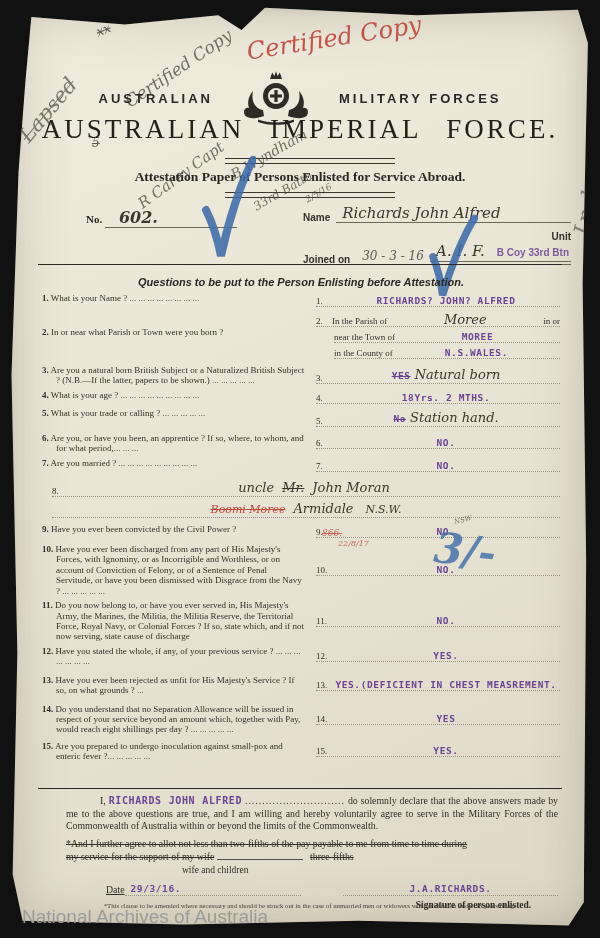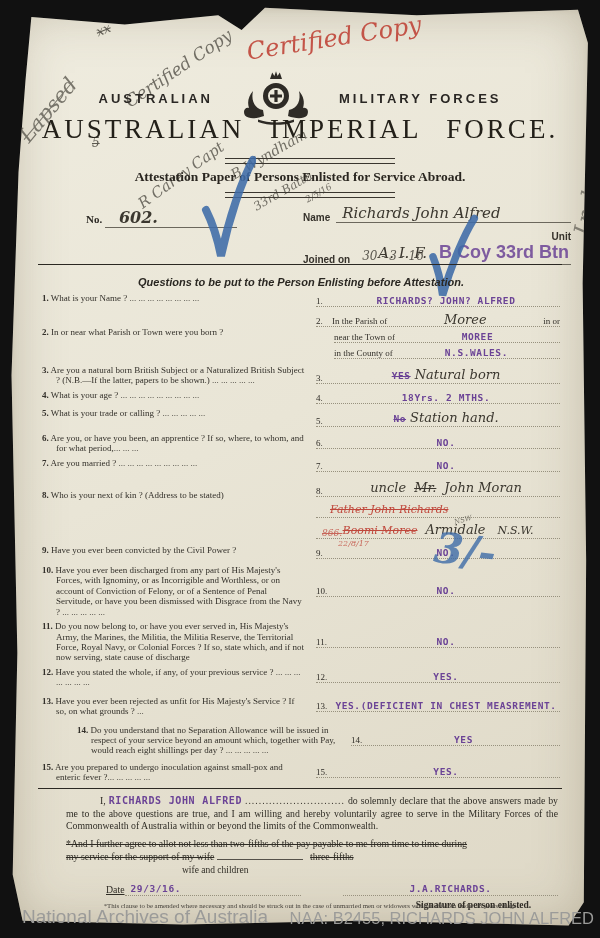--- a/index.html
+++ b/index.html
@@ -100,21 +100,21 @@
         <span class="no-val hand" style="font-size:16px;">602.</span>
       </div>
       <div class="rfield" style="top:4px;">
         <span class="rlabel">Name</span>
         <span class="rline hand" style="font-size:15px;">Richards John Alfred</span>
       </div>
       <div class="rfield" style="top:29px;flex-direction:column;">
         <span class="rlabel">Unit</span>
         <span class="rline">
           <span class="hand" style="font-size:15px;">A. I. F.</span>
-          <span style="font-family:'Liberation Sans',sans-serif;font-weight:bold;font-size:18px;color:var(--purple,#6b4396);opacity:.85;margin-left:8px;">B Coy 33rd Btn</span>
+          <span style="font-family:'Liberation Sans',sans-serif;font-weight:bold;font-size:10px;color:var(--purple,#6b4396);opacity:.85;margin-left:8px;">B Coy 33rd Btn</span>
         </span>
       </div>
       <div class="rfield" style="top:47px;">
         <span class="rlabel">Joined on</span>
         <span class="rline pencil" style="font-size:12px;">30 - 3 - 16</span>
       </div>
     </div>
 
     <svg class="bluetick" style="left:192px;top:148px;" width="56" height="112" viewBox="0 0 56 112">
       <path d="M6 56 C11 66 17 82 21 102 C29 64 42 26 53 6" fill="none" stroke="var(--blue,#3e6ca8)" stroke-width="8" stroke-linecap="round"></path>
@@ -202,28 +202,24 @@
         <div class="qcell"><b>7.</b> <span>Are you married ?   ... ... ... ... ... ... ... ... ...</span></div>
         <div class="acell">
             <div class="aline">
               <span class="anum">7.</span>
               <span class="aval typed">NO.</span>
             </div>
           </div>
       </div>
 
       <div class="qrow">
-        <div class="qcell" style="padding-top:12px;"><b>8.</b> <span>Who is your next of kin ?   (Address to be stated)</span></div>
         <div class="acell">
           <div class="aline">
               <span class="anum">8.</span>
               <span class="aval"><span class="hand">uncle</span>&nbsp;&nbsp;<span class="hand strike">Mr.</span>&nbsp; <span class="hand">John Moran</span></span>
-            </div>
-          <div class="aline">
-              <span class="aval" style="text-align:left;padding-left:14px;"><span class="redink strike">Father  John Richards</span></span>
             </div>
           <div class="aline">
               <span class="aval"><span class="redink strike">Boomi  Moree</span>&nbsp; <span class="hand">Armidale</span>&nbsp;&nbsp;&nbsp;<span class="hand hand-sm">N.S.W.</span></span>
             </div>
         </div>
       </div>
 
       <div class="qrow">
         <div class="qcell"><b>9.</b> <span>Have you ever been convicted by the Civil Power ?</span></div>
         <div class="acell">
@@ -272,21 +268,21 @@
       <div class="qrow" style="margin-bottom:8px;">
         <div class="qcell"><b>13.</b> <span>Have you ever been rejected as unfit for His Majesty's Service ?   If so, on what grounds ? ...</span></div>
         <div class="acell">
             <div class="aline">
               <span class="anum">13.</span>
               <span class="aval typed">YES.(DEFICIENT IN CHEST MEASREMENT.</span>
             </div>
           </div>
       </div>
 
-      <div class="qrow" style="margin-bottom:6px;margin-left:35px;">
+      <div class="qrow" style="margin-bottom:6px;">
         <div class="qcell"><b>14.</b> <span>Do you understand that no Separation Allowance will be issued in respect of your service beyond an amount which, together with Pay, would reach eight shillings per day ?   ... ... ... ... ...</span></div>
         <div class="acell">
             <div class="aline">
               <span class="anum">14.</span>
               <span class="aval typed">YES</span>
             </div>
           </div>
       </div>
 
       <div class="qrow">
@@ -323,14 +319,13 @@
         <span style="flex:1;"></span>
         <span style="width:215px;border-bottom:1.2px dotted #97917e;text-align:center;" class="typed">J.A.RICHARDS.</span>
       </div>
       <div class="sig-caption" style="margin-left:300px;width:215px;">Signature of person enlisted.</div>
     </div>
 
     <div class="footnote">*This clause to be amended where necessary and should be struck out in the case of unmarried men or widowers without children under 18 years of age.</div>
   </div>
 
   <span class="wm" style="left:22px;bottom:10px;font-size:19px;">National Archives of Australia</span>
-  <span class="wm" style="right:6px;bottom:10px;font-size:16.5px;">NAA: B2455, RICHARDS JOHN ALFRED</span>
 </div>
 
 </body></html>

